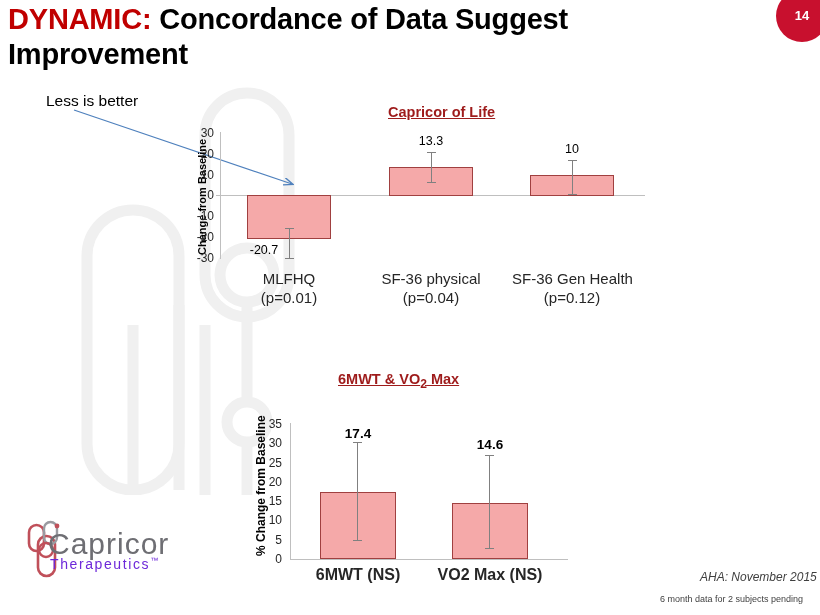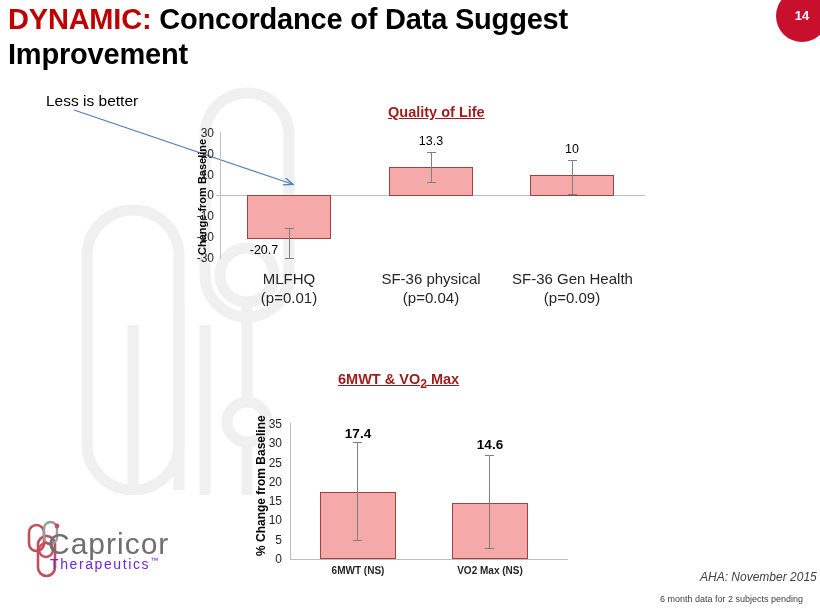--- a/index.html
+++ b/index.html
@@ -140,21 +140,21 @@
   #chart1 .axis-title { left: 196px; top: 255px; font-size: 11px; }
   #chart1 .ytick { width: 26px; font-size: 12px; }
   #chart1 .xcat { font-size: 15px; }
   #chart1 .bar-label { font-size: 12.5px; }
 
   
   #chart2 { position: absolute; left: 0; top: 0; width: 820px; height: 615px; }
   #chart2 .chart-title { left: 338px; top: 371px; font-size: 14.5px; }
   #chart2 .axis-title { left: 254px; top: 556px; font-size: 12px; }
   #chart2 .ytick { width: 24px; font-size: 12px; }
-  #chart2 .xcat { font-size: 10px; font-weight: bold; }
+  #chart2 .xcat { font-size: 16px; font-weight: bold; }
   #chart2 .bar-label { font-size: 13.5px; font-weight: bold; }
 
   
   #logo {
     position: absolute;
     left: 22px;
     top: 520px;
     width: 180px;
     height: 70px;
   }
@@ -225,21 +225,21 @@
     <defs>
       <marker id="ah" markerWidth="9" markerHeight="9" refX="7" refY="3.2" orient="auto">
         <path d="M0,0 L8,3.2 L0,6.4" fill="none" stroke="#4F81BD" stroke-width="1.1"></path>
       </marker>
     </defs>
     <line x1="14" y1="10" x2="232" y2="84" stroke="#4F81BD" stroke-width="1.2" marker-end="url(#ah)"></line>
   </svg>
 
   <div id="chart1">
 
-    <div class="chart-title">Quality of Life</div>
+    <div class="chart-title">Capricor of Life</div>
 
     <div class="axis-title">Change from Baseline</div>
 
     <div class="ytick" style="left:188px; top:126px;">30</div>
     <div class="ytick" style="left:188px; top:147px;">20</div>
     <div class="ytick" style="left:188px; top:168px;">10</div>
     <div class="ytick" style="left:188px; top:188px;">0</div>
     <div class="ytick" style="left:188px; top:209px;">-10</div>
     <div class="ytick" style="left:188px; top:230px;">-20</div>
     <div class="ytick" style="left:188px; top:251px;">-30</div>
@@ -269,21 +269,21 @@
     <div class="xcat" style="left:229px; top:270px; width:120px;">
       <div>MLFHQ</div>
       <div>(p=0.01)</div>
     </div>
     <div class="xcat" style="left:371px; top:270px; width:120px;">
       <div>SF-36 physical</div>
       <div>(p=0.04)</div>
     </div>
     <div class="xcat" style="left:512px; top:270px; width:120px;">
       <div>SF-36 Gen Health</div>
-      <div>(p=0.09)</div>
+      <div>(p=0.12)</div>
     </div>
   </div>
 
   <div id="chart2">
 
     <div class="chart-title"><span>6MWT &amp; VO</span><sub>2</sub><span> Max</span></div>
 
     <div class="axis-title">% Change from Baseline</div>
 
     <div class="ytick" style="left:258px; top:417px;">35</div>

